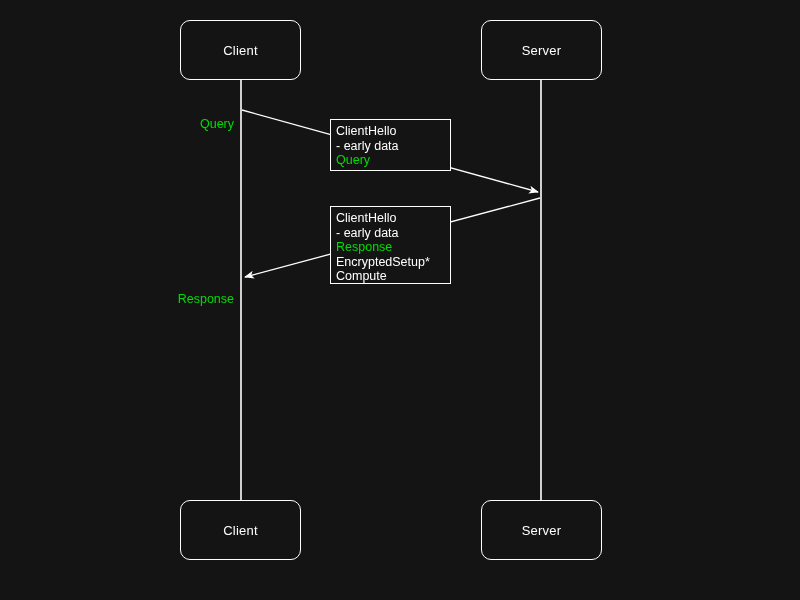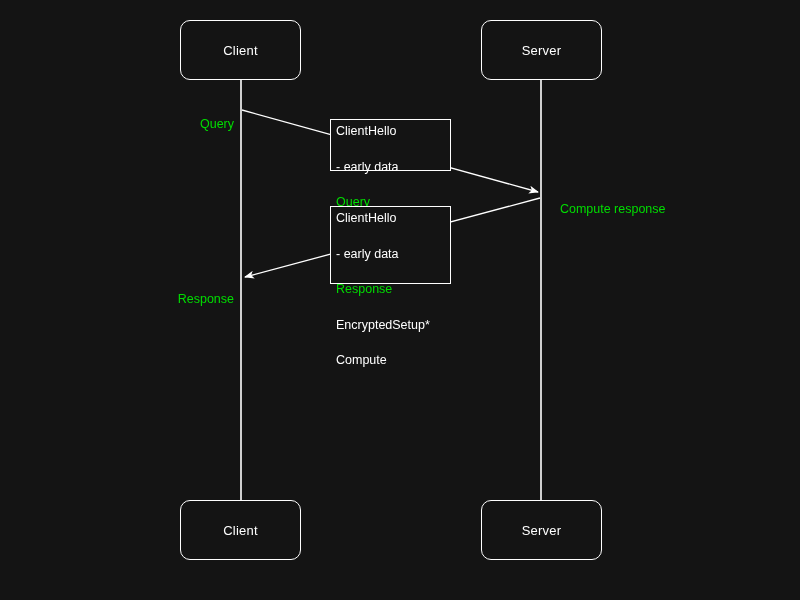--- a/index.html
+++ b/index.html
@@ -46,21 +46,20 @@
   }
   .msg-box {
     position: absolute;
     border: 1px solid #ffffff;
     background: #141414;
     box-sizing: border-box;
     padding: 4px 5px 4px 5px;
     display: flex;
     flex-direction: column;
     justify-content: flex-start;
-    gap: 21px;
   }
   .msg-line {
     font-size: 12.5px;
     line-height: 14.6px;
     white-space: pre;
     font-family: "Liberation Sans", sans-serif;
   }
   .msg-line.white { color: #ffffff; }
   .msg-line.green { color: #00dd00; }
   .note {
@@ -109,23 +108,20 @@
   </div>
 
   <div class="lifeline-box" style="left:481px; top:500px; width:121px; height:60px;">
     <span>Server</span>
   </div>
 
   <div class="note right-align" style="left:100px; top:103px; width:134px;">
     <span>Query</span>
   </div>
 
-  <div class="note" style="left:546px; top:188px; width:200px;">
-    <span>Compute response</span>
-  </div>
 
   <div class="note right-align" style="left:100px; top:278px; width:134px;">
     <span>Response</span>
   </div>
 
   <div class="msg-box" style="left:330px; top:119px; width:121px; height:52px;">
     <div class="msg-line white">ClientHello</div>
     <div class="msg-line white">- early data</div>
     <div class="msg-line green">Query</div>
   </div>

